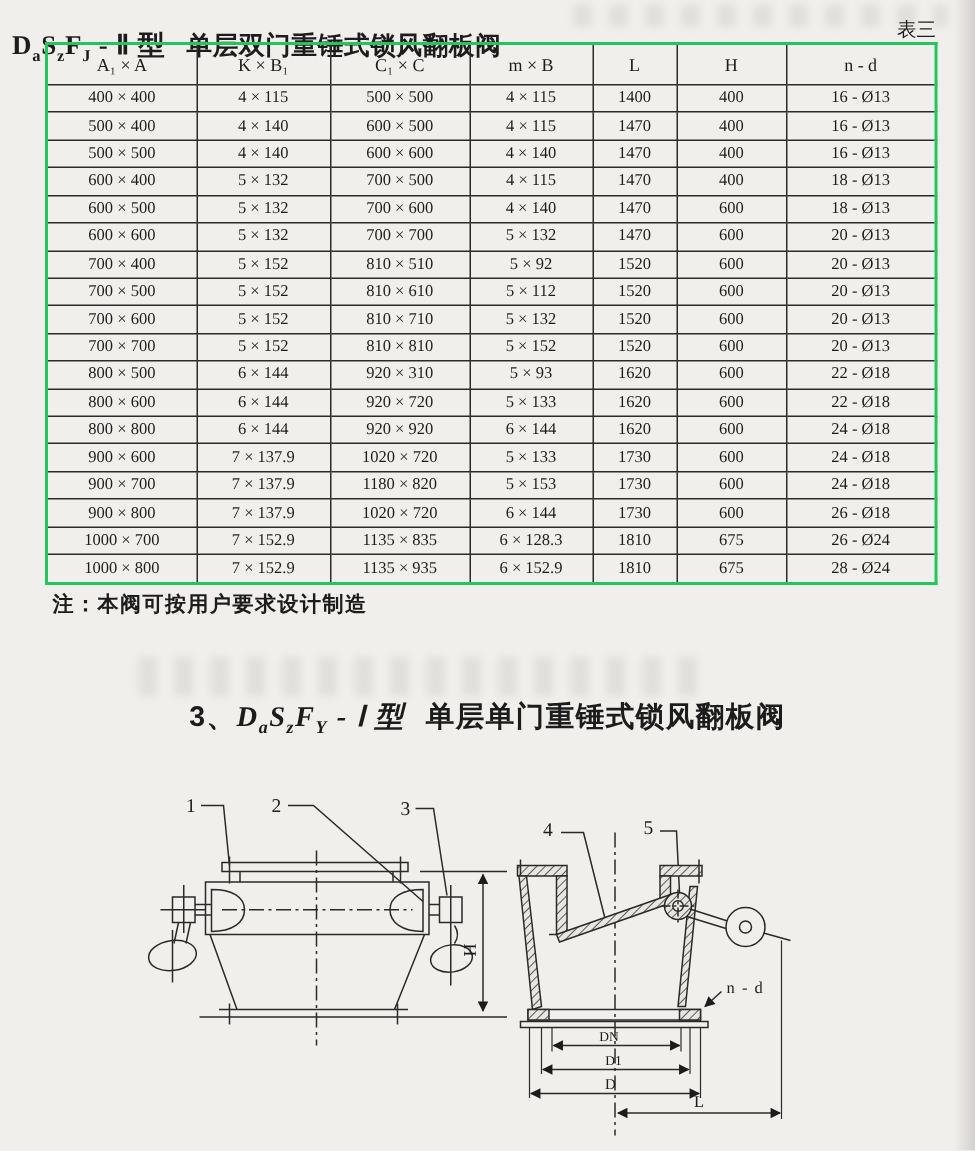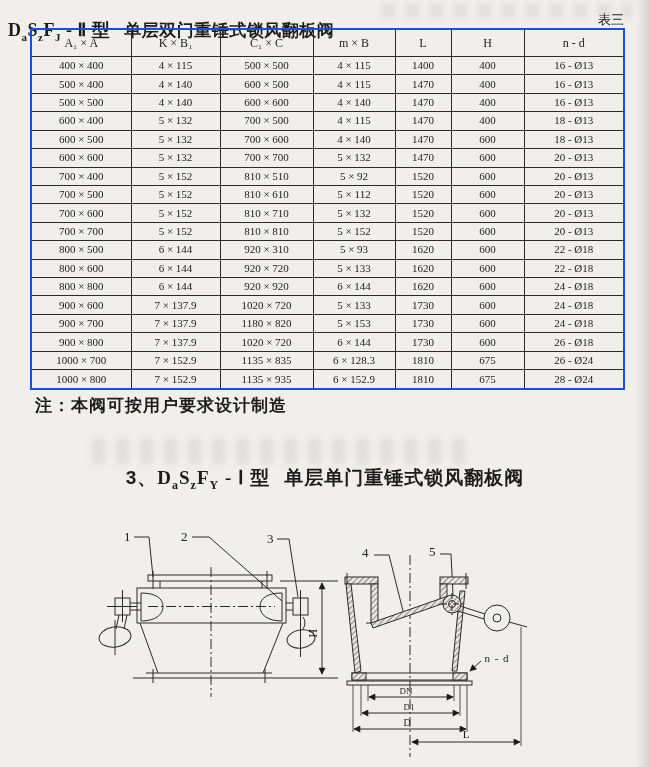--- a/index.html
+++ b/index.html
@@ -41,33 +41,33 @@
     border-collapse:collapse;table-layout:fixed;
     background:transparent;
   }
   table.dims th, table.dims td{
     border:1px solid #2b2b2b;
     text-align:center;vertical-align:middle;
     font-size:11px;line-height:1;
     padding:0;
     white-space:nowrap;
   }
-  table.dims{border:2px solid #1d4ed8;}
+  table.dims{border:2px solid #22c55e;}
   table.dims thead th{height:26px;font-size:12px;font-weight:normal;}
   .note{
     position:absolute;left:35px;top:394px;
     font-family:"Liberation Sans", sans-serif;
-    font-weight:bold;font-size:17px;letter-spacing:1px;
+    font-weight:bold;font-size:14px;letter-spacing:1px;
   }
   .section-title{
     position:absolute;left:0;top:465px;width:650px;text-align:center;
     font-family:"Liberation Sans", sans-serif;
     font-weight:bold;font-size:19px;letter-spacing:1px;white-space:nowrap;
   }
-  .section-title .model{font-family:"Liberation Serif", serif;}
+  .section-title .model{font-family:"Liberation Serif", serif;font-style:italic;}
   .section-title sub{font-size:12px;}
   svg.drawing{position:absolute;left:0;top:505px;}
   svg.drawing text{
     font-family:"Liberation Serif", serif;
     fill:#1c1c1c;
   }
 </style>
 </head>
 <body>
 

